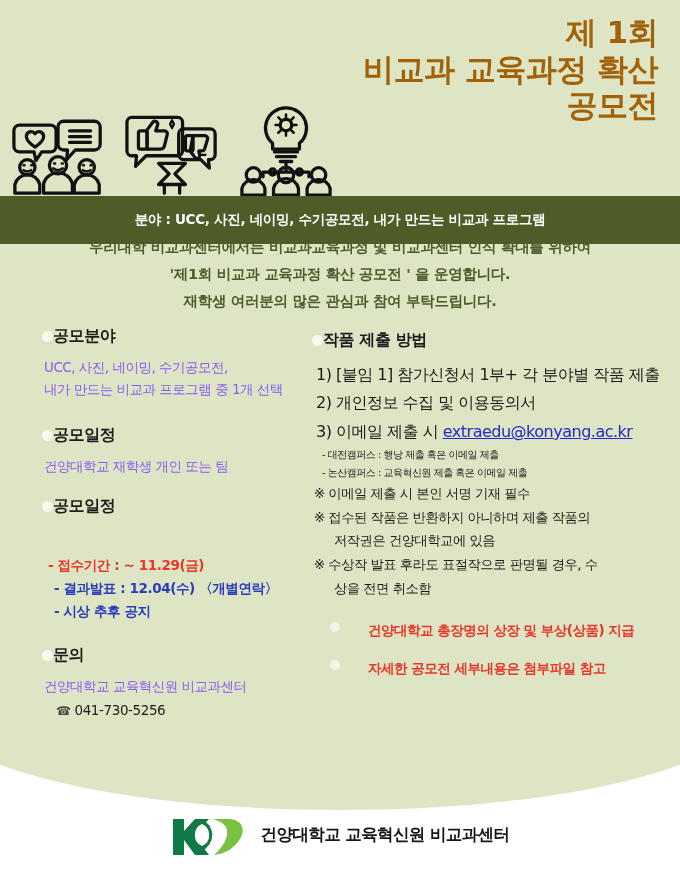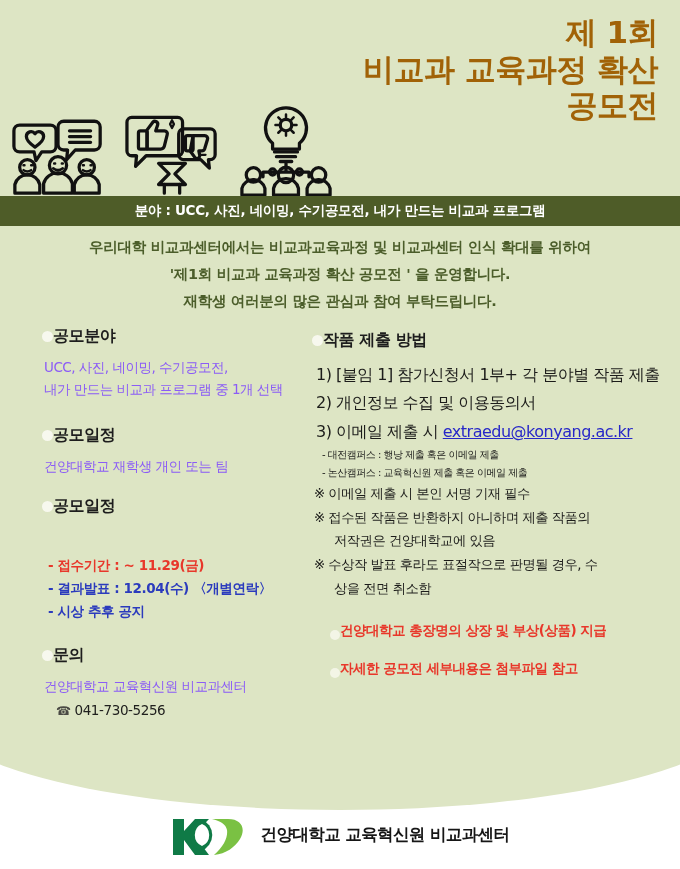--- a/index.html
+++ b/index.html
@@ -61,21 +61,21 @@
   }
   .icon-box { width: 96px; height: 92px; }
   .icon-box svg { display: block; }
 
   
   .banner {
     position: absolute;
     left: 0;
     top: 196px;
     width: 680px;
-    height: 30px;
+    height: 48px;
     background: #4e5c28;
     display: flex;
     align-items: center;
     justify-content: center;
   }
   .banner-text {
     color: #ffffff;
     font-size: 13.5px;
     font-weight: bold;
     letter-spacing: -0.3px;
@@ -147,21 +147,21 @@
   }
 
   .sched-line {
     font-size: 13.5px;
     font-weight: bold;
     line-height: 1.72;
     letter-spacing: -0.4px;
     padding-left: 6px;
   }
   .sched-red  { color: #e8372a; margin-top: 37px; }
-  .sched-blue { color: #2b3bbd; }
+  .sched-blue { color: #2b3bbd; margin-left: 6px; }
 
   .tel-line {
     font-size: 13.5px;
     color: #20201e;
     letter-spacing: -0.4px;
     padding-left: 14px;
     line-height: 1.8;
   }
   .tel-glyph { font-size: 12px; color: #4a4a44; }
 
@@ -198,22 +198,22 @@
     color: #2727c8;
     text-decoration: underline;
   }
 
   .highlight-box {
     margin-top: 22px;
     padding-left: 18px;
   }
   .hl-row {
     display: flex;
-    align-items: flex-end;
-    gap: 0;
+    align-items: flex-start;
+    gap: 28px;
     margin-bottom: 20px;
   }
   .hl-text {
     font-size: 13.5px;
     font-weight: bold;
     color: #e8372a;
     letter-spacing: -0.5px;
   }
 
   

